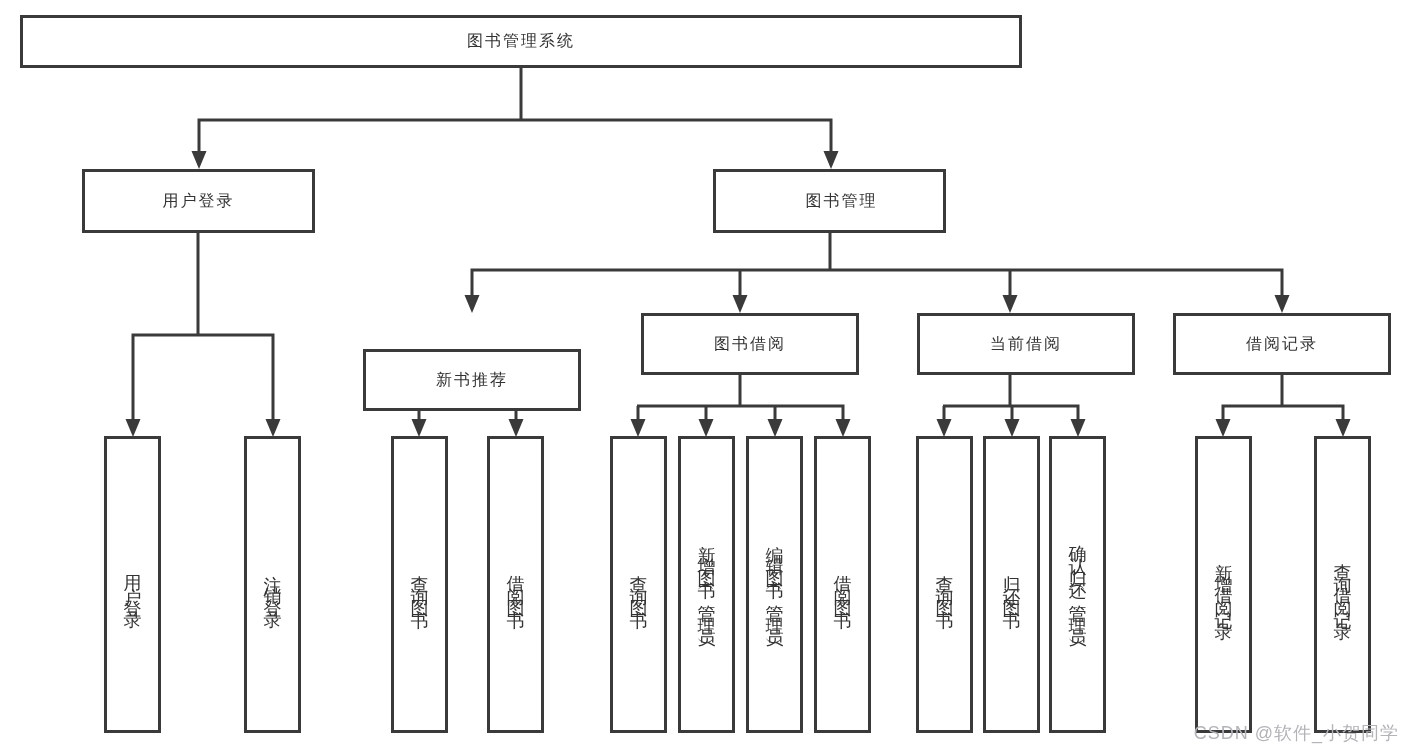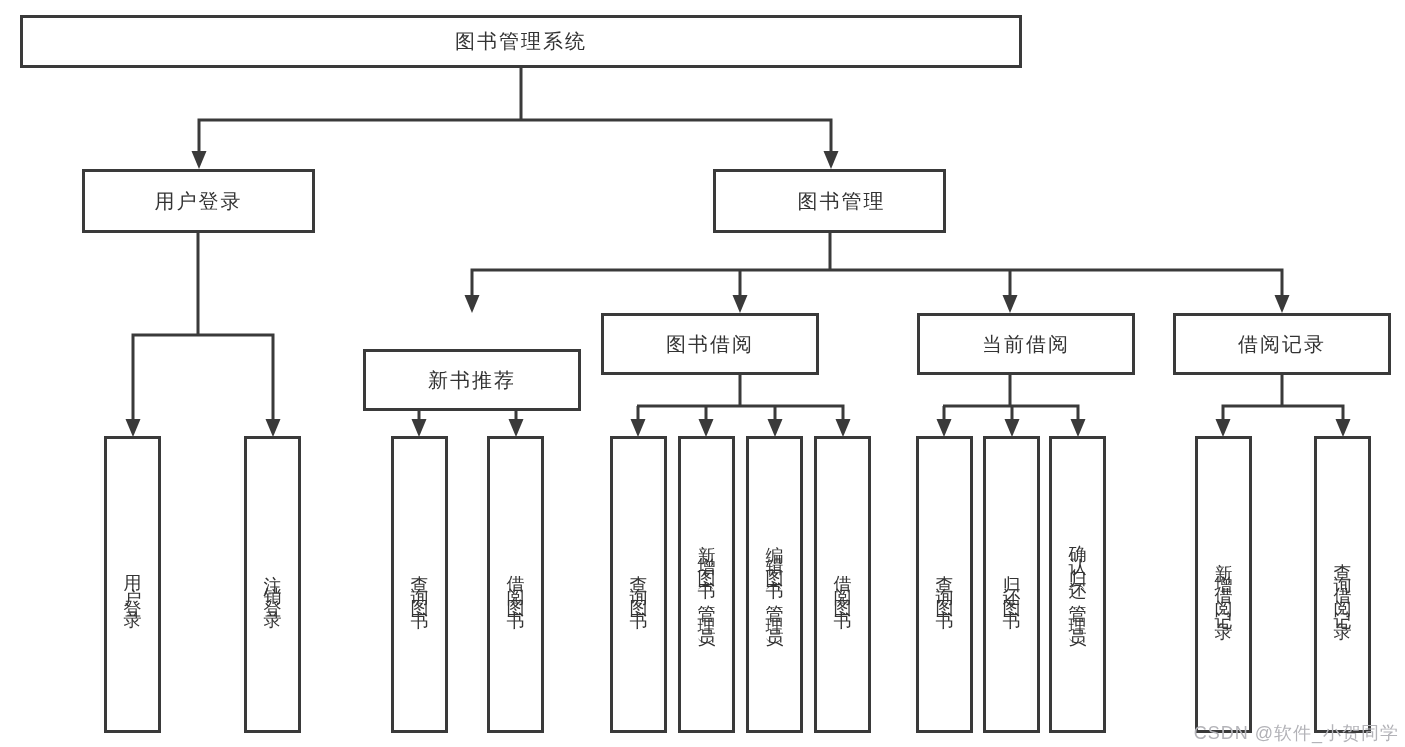--- a/index.html
+++ b/index.html
@@ -26,38 +26,38 @@
     box-sizing: border-box;
     border: 3px solid #3a3a3a;
     background: #ffffff;
     display: flex;
     align-items: center;
     justify-content: center;
     color: #333333;
     z-index: 2;
   }
   .hlabel {
-    font-size: 20px;
+    font-size: 16px;
     letter-spacing: 2px;
     white-space: nowrap;
     text-align: right;
   }
   .leaf .vlabel {
     writing-mode: vertical-rl;
     text-orientation: mixed;
     font-size: 18px;
     letter-spacing: 12px;
     line-height: 1;
   }
   .root-box   { left: 20px;  top: 15px;  width: 1002px; height: 53px; }
   .n-userlogin{ left: 82px;  top: 169px; width: 233px;  height: 64px; }
   .n-bookmgmt { left: 713px; top: 169px; width: 233px;  height: 64px; padding-left: 24px; }
   .lvl3 { top: 313px; width: 218px; height: 62px; }
   .n-newbooks { left: 363px; margin-top: 36px; }
-  .n-borrow   { left: 601px; }
+  .n-borrow   { left: 641px; }
   .n-current  { left: 901px; margin-left: 16px; }
   .n-records  { left: 1173px; font-family: Liberation Serif, serif; }
   .leaf { top: 436px; width: 57px; height: 297px; }
   .lf-1  { left: 104px; }
   .lf-2  { left: 244px; }
   .lf-3  { left: 391px; }
   .lf-4  { left: 487px; }
   .lf-5  { left: 610px; }
   .lf-6  { left: 678px; }
   .lf-7  { left: 746px; }

